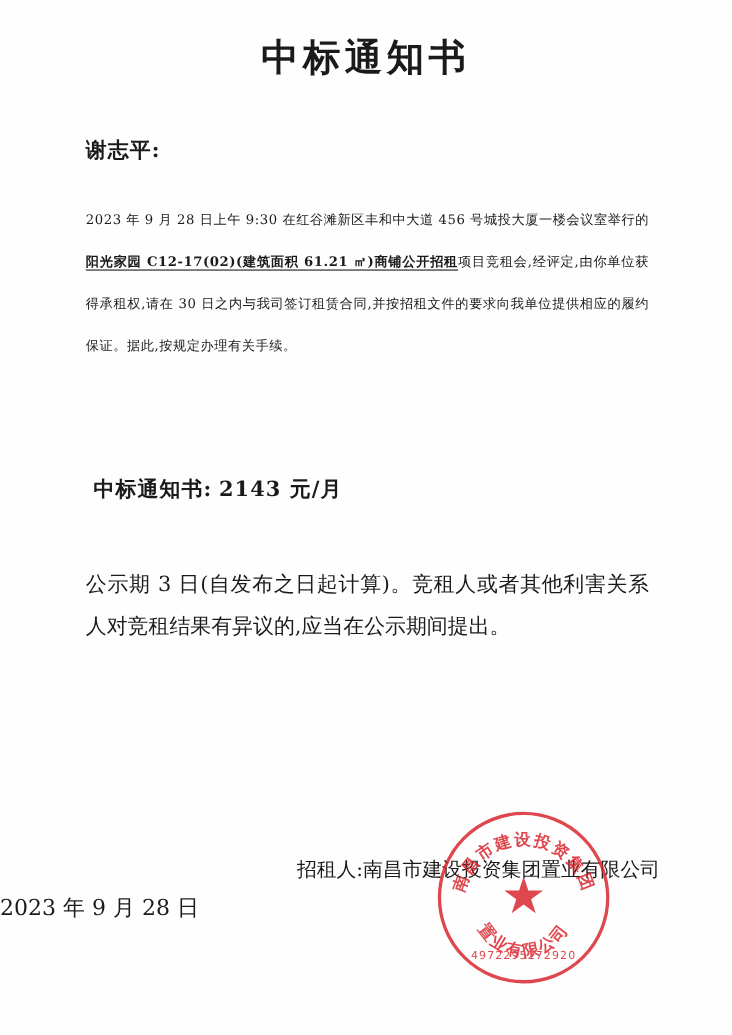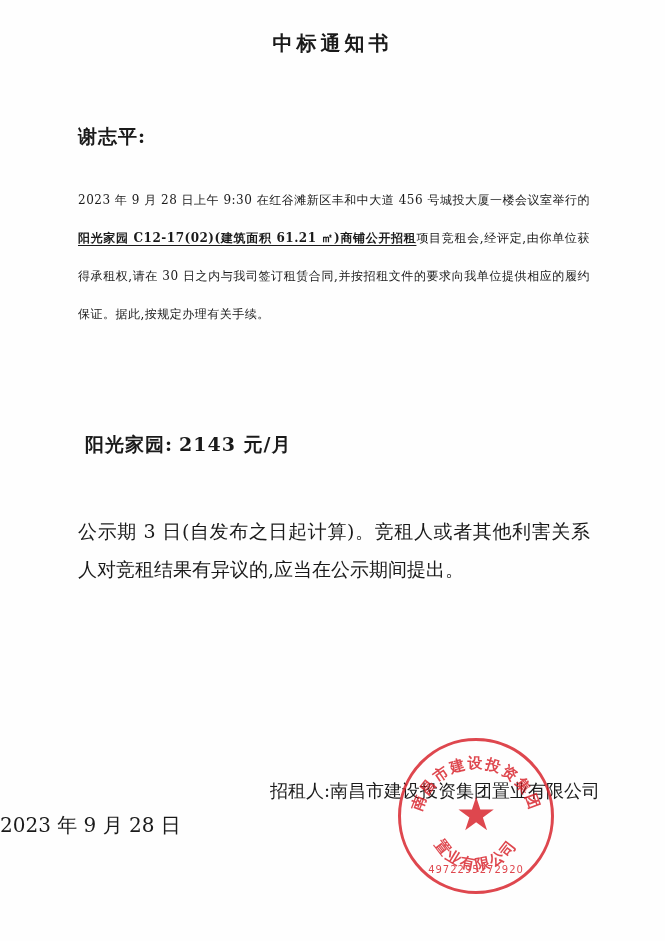--- a/index.html
+++ b/index.html
@@ -19,21 +19,21 @@
     position: absolute;
     inset: 0;
     background: #fefefe;
   }
   .doc-title {
     position: absolute;
     top: 30px;
     left: 0;
     width: 100%;
     text-align: center;
-    font-size: 20px;
+    font-size: 34px;
     font-weight: bold;
     letter-spacing: 4px;
     font-family: "DejaVu Serif", serif;
   }
   .addressee {
     position: absolute;
     top: 124px;
     left: 78px;
     font-size: 19px;
     font-weight: bold;
@@ -167,21 +167,21 @@
 
   <div class="doc-title">中标通知书</div>
 
   <div class="addressee">谢志平:</div>
 
   <div class="body-block">
     <span class="indent">2023 年 9 月 28 日上午 9:30 在红谷滩新区丰和中大道 456 号城投大厦一楼会议室举行的</span><span class="u-bold">阳光家园 C12-17(02)(建筑面积 61.21 ㎡)商铺公开招租</span><span>项目竞租会,经评定,由你单位获得承租权,请在 30 日之内与我司签订租赁合同,并按招租文件的要求向我单位提供相应的履约保证。据此,按规定办理有关手续。</span>
   </div>
 
   <div class="result-line">
-    <span class="label">阳光家园:</span><span class="value">2143 元/月</span>
+    <span class="label">中标通知书:</span><span class="value">2143 元/月</span>
   </div>
 
   <div class="notice-block">
     <span class="indent">公示期 3 日(自发布之日起计算)。竞租人或者其他利害关系人对竞租结果有异议的,应当在公示期间提出。</span>
   </div>
 
 
   <div class="signature-block">招租人:南昌市建设投资集团置业有限公司</div>
   <div class="sign-date">2023 年 9 月 28 日</div>
 

